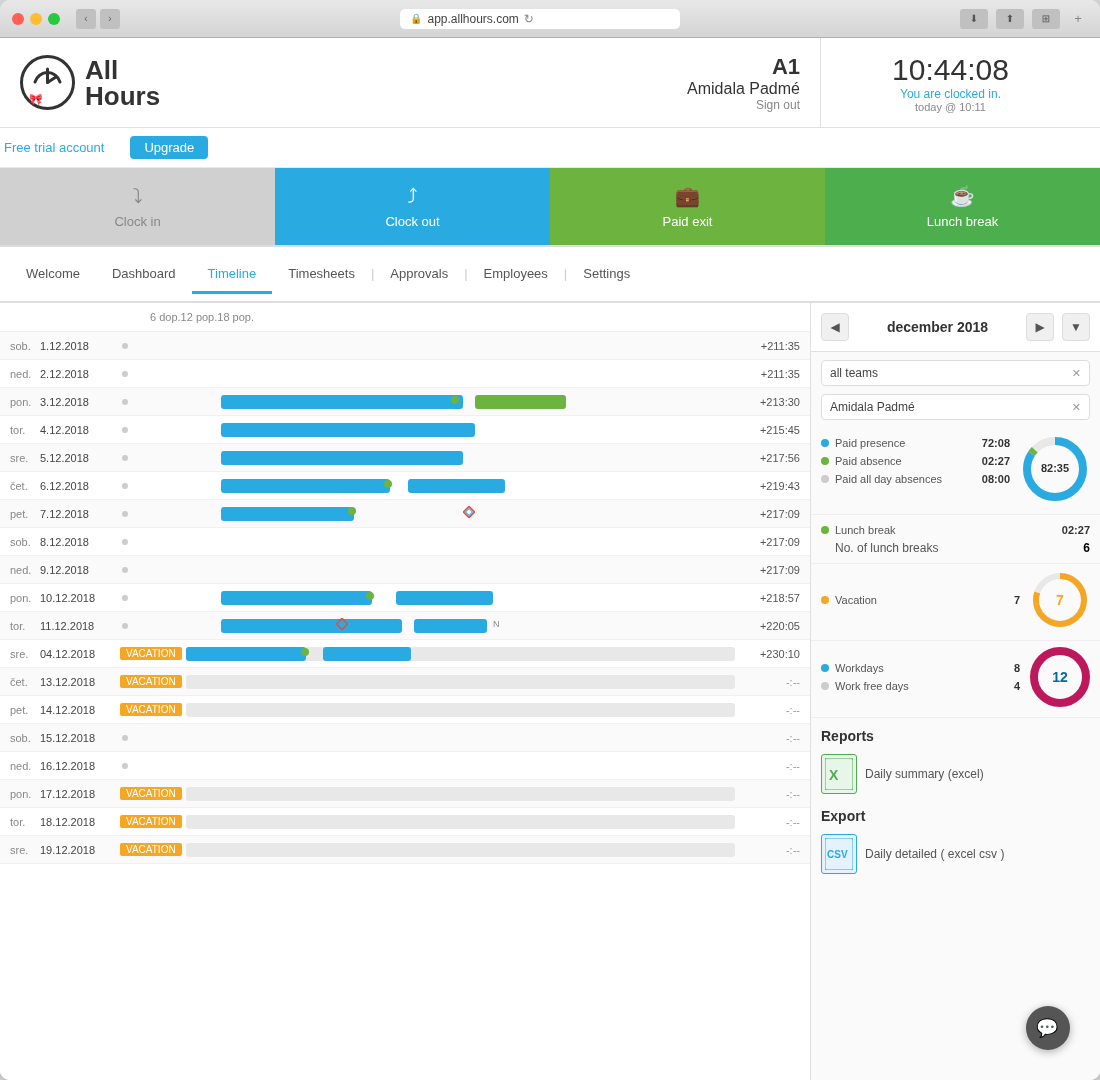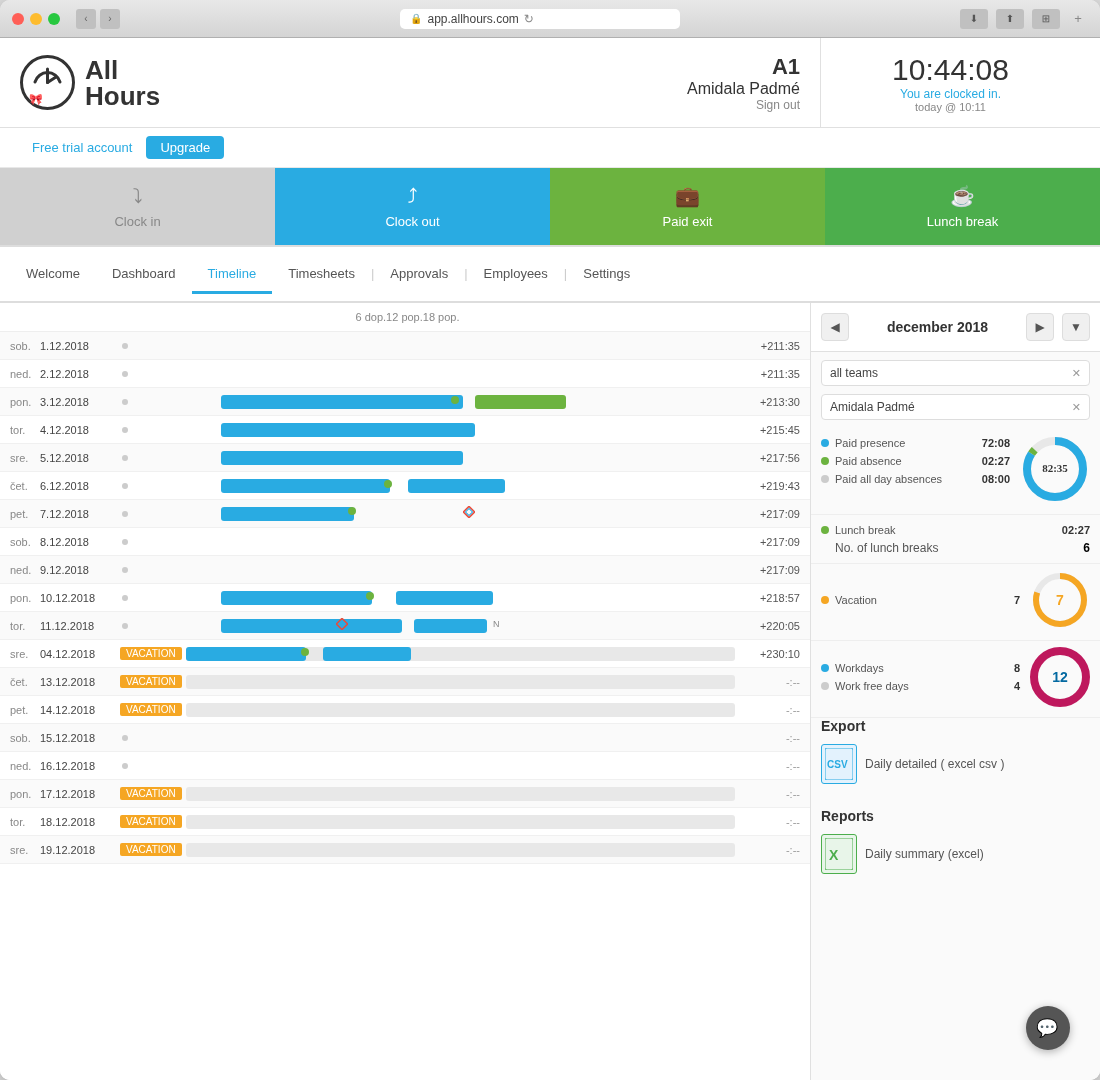--- a/index.html
+++ b/index.html
@@ -32,21 +32,21 @@
     .header-mid { flex: 1; display: flex; flex-direction: column; align-items: flex-end; justify-content: center; padding-right: 20px; }
     .user-id { font-size: 22px; font-weight: 700; color: #333; }
     .user-name { font-size: 16px; color: #333; }
     .sign-out { font-size: 12px; color: #888; cursor: pointer; }
     .clock-display { width: 260px; border-left: 1px solid #e0e0e0; display: flex; flex-direction: column; align-items: center; justify-content: center; padding: 10px; }
     .clock-time { font-size: 30px; font-weight: 400; color: #333; }
     .clocked-in { color: #29abe2; font-size: 12px; }
     .clocked-today { font-size: 11px; color: #888; }
 
     
-    .trial-bar { padding: 8px 32px; display: flex; align-items: center; gap: 14px; background: white; border-bottom: 1px solid #e8e8e8; }
+    .trial-bar { padding: 8px 4px; display: flex; align-items: center; gap: 26px; background: white; border-bottom: 1px solid #e8e8e8; }
     .trial-text { color: #29abe2; font-size: 13px; }
     .upgrade-btn { background: #29abe2; color: white; border: none; border-radius: 4px; padding: 4px 14px; font-size: 13px; cursor: pointer; }
 
     
     .action-bar { display: flex; background: #f0f0f0; border-bottom: 2px solid #ddd; }
     .action-btn { flex: 1; display: flex; flex-direction: column; align-items: center; justify-content: center; padding: 16px 10px; font-size: 13px; cursor: pointer; gap: 6px; border: none; }
     .action-btn.clock-in { background: #d0d0d0; color: #888; }
     .action-btn.clock-out { background: #29abe2; color: white; }
     .action-btn.paid-exit { background: #6cb33f; color: white; }
     .action-btn.lunch-break { background: #4cae4c; color: white; }
@@ -58,21 +58,21 @@
     .nav-tab.active { color: #29abe2; border-bottom-color: #29abe2; }
     .nav-tab-sep { color: #ccc; padding: 10px 0; }
 
     
     .main { display: flex; height: calc(1080px - 38px - 90px - 37px - 68px - 43px); overflow: hidden; }
 
     
     .timeline { flex: 1; overflow-y: auto; background: white; }
     .timeline-header { display: flex; padding: 8px 10px; font-size: 11px; color: #888; border-bottom: 1px solid #eee; position: sticky; top: 0; background: white; z-index: 10; }
     .tl-label { width: 140px; min-width: 140px; }
-    .tl-grid { flex: 1; display: flex; justify-content: center; padding-right: 70px; }
+    .tl-grid { flex: 1; display: flex; justify-content: flex-start; padding-right: 70px; }
     .tl-grid-label { font-size: 11px; color: #888; }
     .timeline-row { display: flex; align-items: center; padding: 4px 10px; border-bottom: 1px solid #f0f0f0; min-height: 28px; }
     .timeline-row:nth-child(even) { background: #fafafa; }
     .tl-day { width: 30px; color: #888; font-size: 11px; }
     .tl-date { width: 80px; font-size: 11px; color: #444; }
     .tl-dot { width: 6px; height: 6px; border-radius: 50%; background: #ccc; margin: 0 2px; }
     .tl-bar-area { flex: 1; position: relative; height: 18px; }
     .tl-bar { position: absolute; height: 14px; top: 2px; border-radius: 3px; background: #29abe2; }
     .tl-time { width: 65px; text-align: right; font-size: 11px; color: #555; }
     .tl-vacation { background: #f5a623; color: white; font-size: 10px; padding: 1px 6px; border-radius: 2px; margin-right: 4px; }
@@ -99,21 +99,21 @@
     .stat-value { font-weight: 600; color: #333; }
 
     
     .chart-section { padding: 6px 10px 10px; display: flex; align-items: flex-start; gap: 10px; border-bottom: 1px solid #eee; }
     .chart-legend { flex: 1; }
     .legend-item { display: flex; align-items: center; gap: 6px; padding: 3px 0; font-size: 11px; }
     .legend-dot { width: 8px; height: 8px; border-radius: 50%; flex-shrink: 0; }
     .legend-label { flex: 1; color: #555; }
     .legend-value { color: #333; font-weight: 600; }
     .donut-wrap { position: relative; width: 70px; height: 70px; flex-shrink: 0; }
-    .donut-center-text { position: absolute; top: 50%; left: 50%; transform: translate(-50%, -50%); font-size: 11px; font-weight: 700; color: #333; text-align: center; line-height: 1.2; font-family: Liberation Serif, serif; }
+    .donut-center-text { position: absolute; top: 50%; left: 50%; transform: translate(-50%, -50%); font-size: 11px; font-weight: 700; color: #333; text-align: center; line-height: 1.2; }
 
     
     .sub-stats { padding: 6px 10px; border-bottom: 1px solid #eee; }
     .sub-stat-row { display: flex; justify-content: space-between; padding: 2px 0; font-size: 12px; }
     .sub-stat-indent { padding-left: 14px; }
 
     
     .vacation-section { padding: 6px 10px 10px; display: flex; align-items: center; gap: 10px; border-bottom: 1px solid #eee; }
     .vacation-legend { flex: 1; }
 
@@ -541,46 +541,46 @@
               <div class="legend-dot" style="background:#ccc;"></div>
               <span class="legend-label">Work free days</span>
               <span class="legend-value">4</span>
             </div>
           </div>
           <div class="grey-circle">
             <span>12</span>
           </div>
         </div>
 
+        <div class="reports-section">
+          <div class="section-title">Reports</div>
+          <div class="report-item">
+            <div class="excel-icon">
+              <svg width="28" height="32" viewBox="0 0 28 32">
+                <rect x="0" y="0" width="28" height="32" rx="2" fill="#e8f5e9" stroke="#4cae4c" stroke-width="1"></rect>
+                <text x="4" y="22" font-size="14" fill="#4cae4c" font-weight="700">X</text>
+              </svg>
+            </div>
+            <span>Daily summary (excel)</span>
+          </div>
+        </div>
+
         <div class="reports-section" style="padding-top:0;">
           <div class="section-title">Export</div>
           <div class="report-item">
             <div class="csv-icon">
               <svg width="28" height="32" viewBox="0 0 28 32">
                 <rect x="0" y="0" width="28" height="32" rx="2" fill="#e3f2fd" stroke="#29abe2" stroke-width="1"></rect>
                 <text x="2" y="20" font-size="10" fill="#29abe2" font-weight="700">CSV</text>
               </svg>
             </div>
             <span>Daily detailed ( excel csv )</span>
           </div>
         </div>
 
-        <div class="reports-section">
-          <div class="section-title">Reports</div>
-          <div class="report-item">
-            <div class="excel-icon">
-              <svg width="28" height="32" viewBox="0 0 28 32">
-                <rect x="0" y="0" width="28" height="32" rx="2" fill="#e8f5e9" stroke="#4cae4c" stroke-width="1"></rect>
-                <text x="4" y="22" font-size="14" fill="#4cae4c" font-weight="700">X</text>
-              </svg>
-            </div>
-            <span>Daily summary (excel)</span>
-          </div>
-        </div>
-
       </div>
     </div>
   </div>
 </div>
 
 <div class="chat-bubble" style="position:absolute;bottom:30px;right:30px;">
   <span>💬</span>
 </div>
 
 </body></html>

